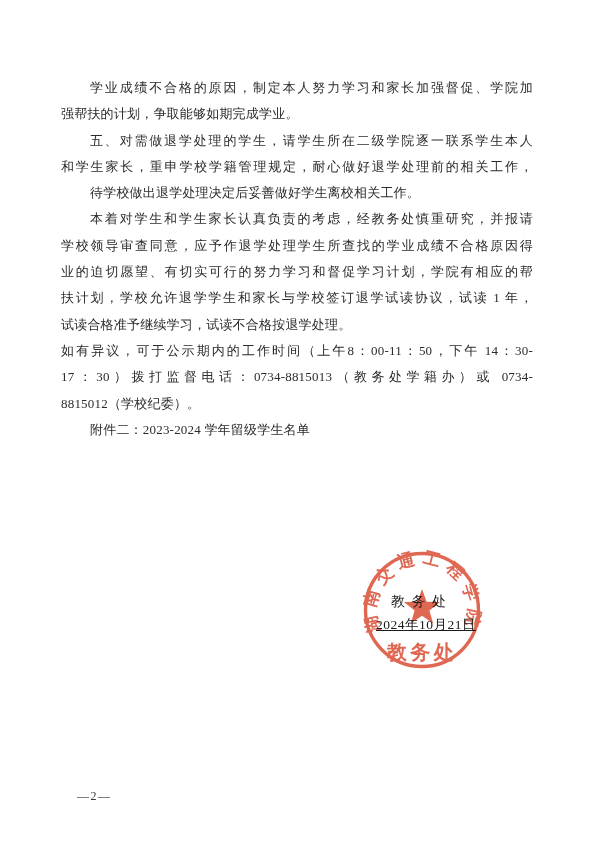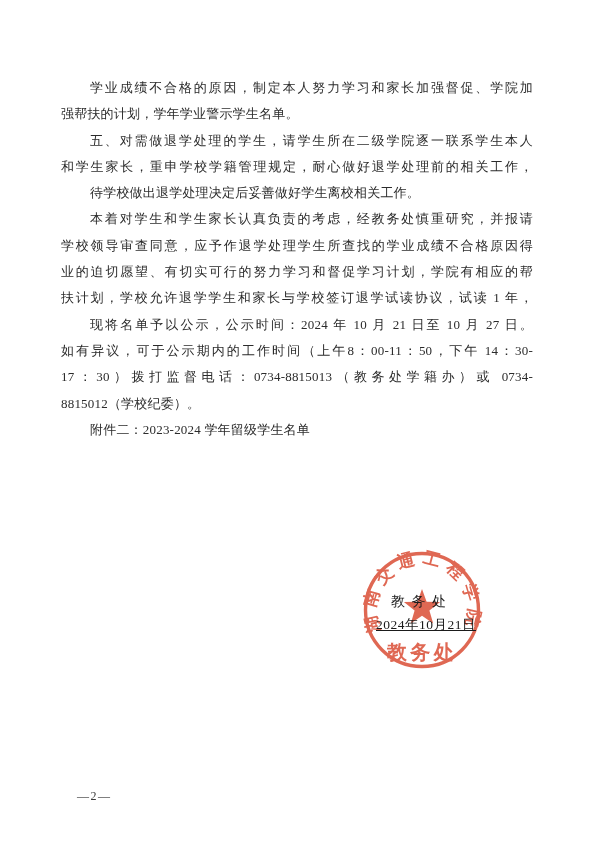--- a/index.html
+++ b/index.html
@@ -66,29 +66,29 @@
     color: #3a3a3a;
   }
 </style>
 </head>
 <body>
 
 <div class="sheet">
 
   <div class="textblock">
     <div class="line indent">学业成绩不合格的原因，制定本人努力学习和家长加强督促、学院加</div>
-    <div class="line end">强帮扶的计划，学年学业警示学生名单。</div>
+    <div class="line end">强帮扶的计划，争取能够如期完成学业。</div>
     <div class="line indent">五、对需做退学处理的学生，请学生所在二级学院逐一联系学生本人</div>
     <div class="line">和学生家长，重申学校学籍管理规定，耐心做好退学处理前的相关工作，</div>
     <div class="line indent end">待学校做出退学处理决定后妥善做好学生离校相关工作。</div>
     <div class="line indent">本着对学生和学生家长认真负责的考虑，经教务处慎重研究，并报请</div>
     <div class="line">学校领导审查同意，应予作退学处理学生所查找的学业成绩不合格原因得</div>
     <div class="line">业的迫切愿望、有切实可行的努力学习和督促学习计划，学院有相应的帮</div>
     <div class="line">扶计划，学校允许退学学生和家长与学校签订退学试读协议，试读 1 年，</div>
-    <div class="line indent">现将名单予以公示，公示时间：2024 年 10 月 21 日至 10 月 27 日。</div>
+    <div class="line end">试读合格准予继续学习，试读不合格按退学处理。</div>
     <div class="line">如有异议，可于公示期内的工作时间（上午8：00-11：50，下午 14：30-</div>
     <div class="line">17：30）拨打监督电话：0734-8815013（教务处学籍办）或 0734-</div>
     <div class="line end">8815012（学校纪委）。</div>
     <div class="line indent end">附件二：2023-2024 学年留级学生名单</div>
   </div>
 
   <div class="stamp-wrap">
     <svg class="stamp-svg" width="136" height="132" viewBox="0 0 136 132">
       <g opacity="0.82">
         <circle cx="67" cy="63" r="56.5" fill="none" stroke="#d9472e" stroke-width="3.4"></circle>

